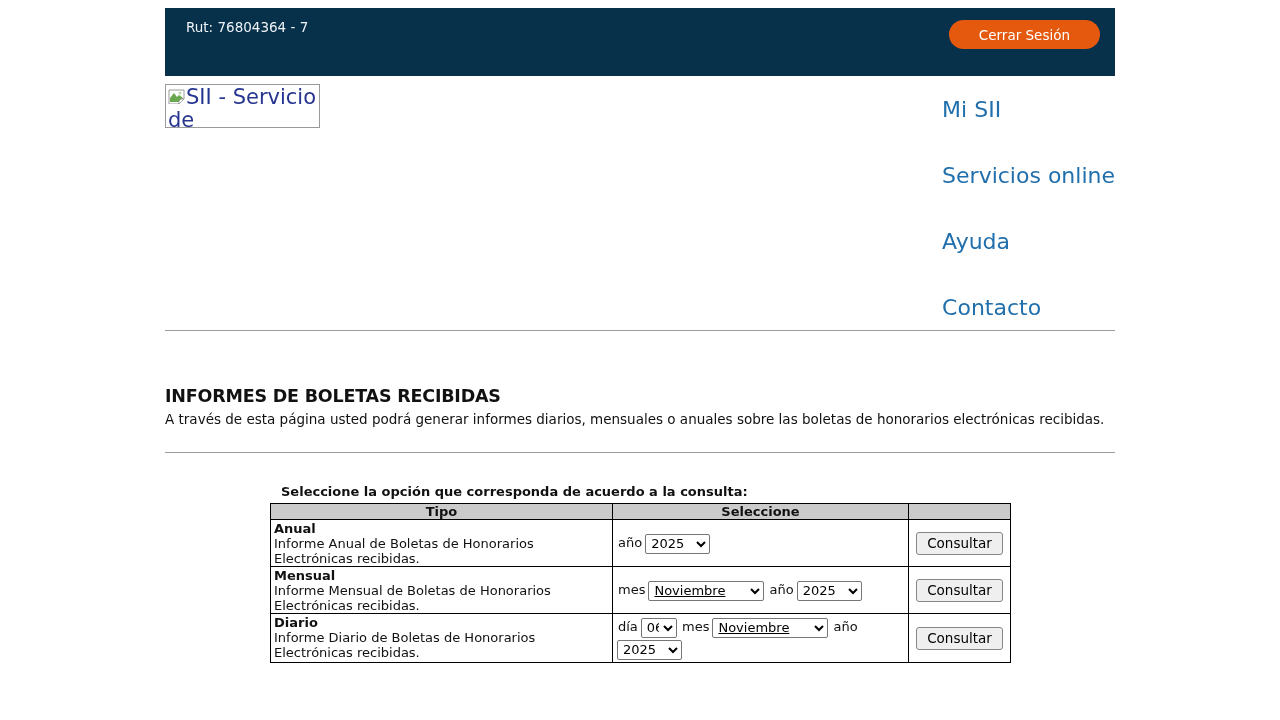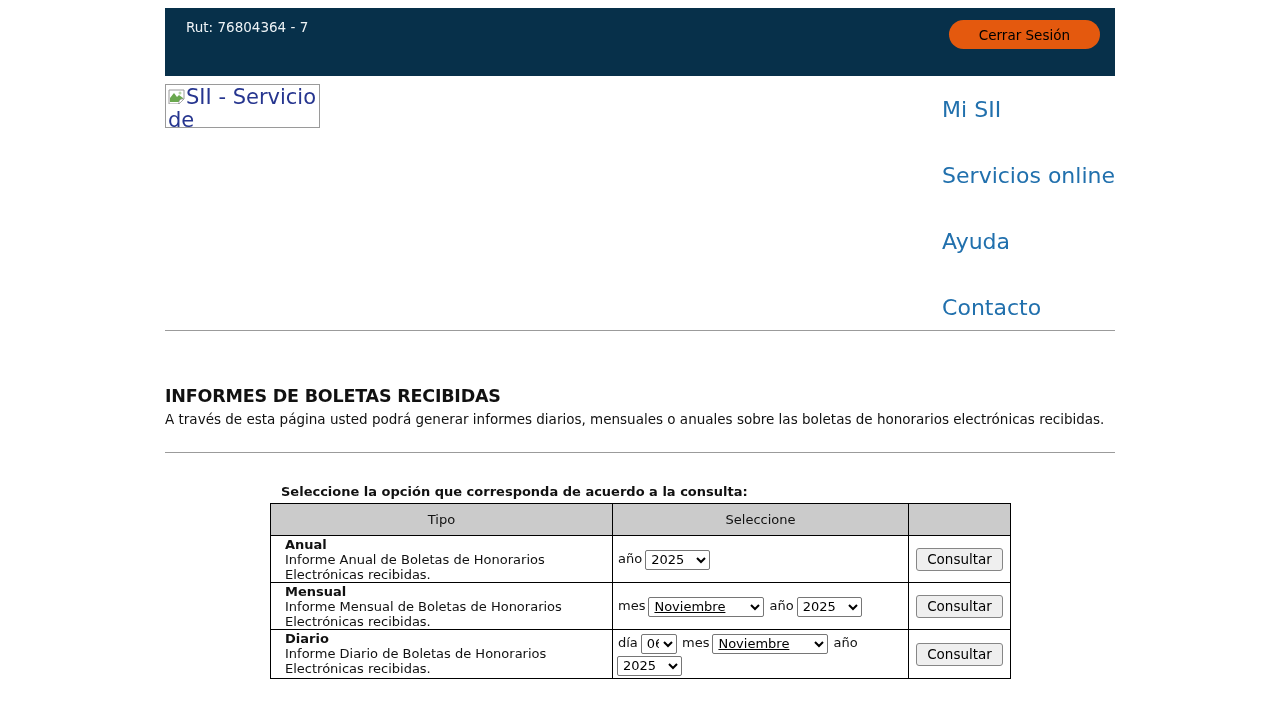--- a/index.html
+++ b/index.html
@@ -20,21 +20,21 @@
     background: #07304a;
     position: relative;
   }
   .rut {
     position: absolute; top: 11px; left: 21px;
     color: #eef3f6; font-size: 13.5px;
   }
   .logout-btn {
     position: absolute; top: 12px; right: 15px;
     height: 29px; padding: 0 30px;
-    background: #e4590e; color: #000000;
+    background: #e4590e; color: #ffffff;
     border: none; border-radius: 15px;
     font-size: 13.5px;
     font-family: "DejaVu Sans", "Liberation Sans", sans-serif;
     cursor: pointer;
   }
 
   
   .header {
     margin-top: 8px;
     display: flex; justify-content: space-between; align-items: flex-start;
@@ -81,25 +81,25 @@
   }
   table.reports {
     border-collapse: collapse;
     width: 740px;
     font-size: 13px;
     table-layout: fixed;
   }
   table.reports th, table.reports td { border: 1px solid #000; }
   table.reports th {
     background: #cbcbcb;
-    height: 32px;
-    font-size: 13px; font-weight: normal;
+    height: 16px;
+    font-size: 13px; font-weight: bold;
     text-align: center; padding: 0;
   }
-  td.tipo-cell { vertical-align: top; padding: 0 14px; height: 46px; }
+  td.tipo-cell { vertical-align: top; padding: 0 3px; height: 46px; }
   .type-name { font-weight: bold; display: block; line-height: 15px; margin-top: 1px; }
   .type-desc { display: block; max-width: 302px; line-height: 15px; }
   td.select-cell { vertical-align: middle; padding: 2px 2px 2px 4px; line-height: 22px; }
   td.select-cell .lbl { margin: 0 3px 0 1px; }
   select {
     font-size: 13px;
     font-family: "DejaVu Sans", "Liberation Sans", sans-serif;
     background: #fff; color: #000;
     border: 1px solid #767676; border-radius: 2px;
     height: 20px; padding: 0 1px;

